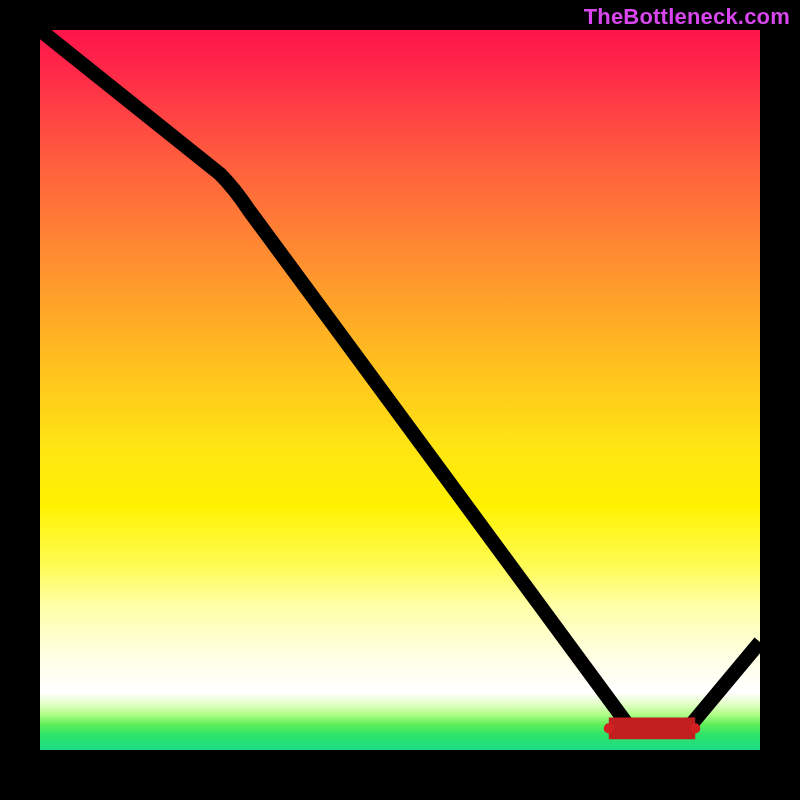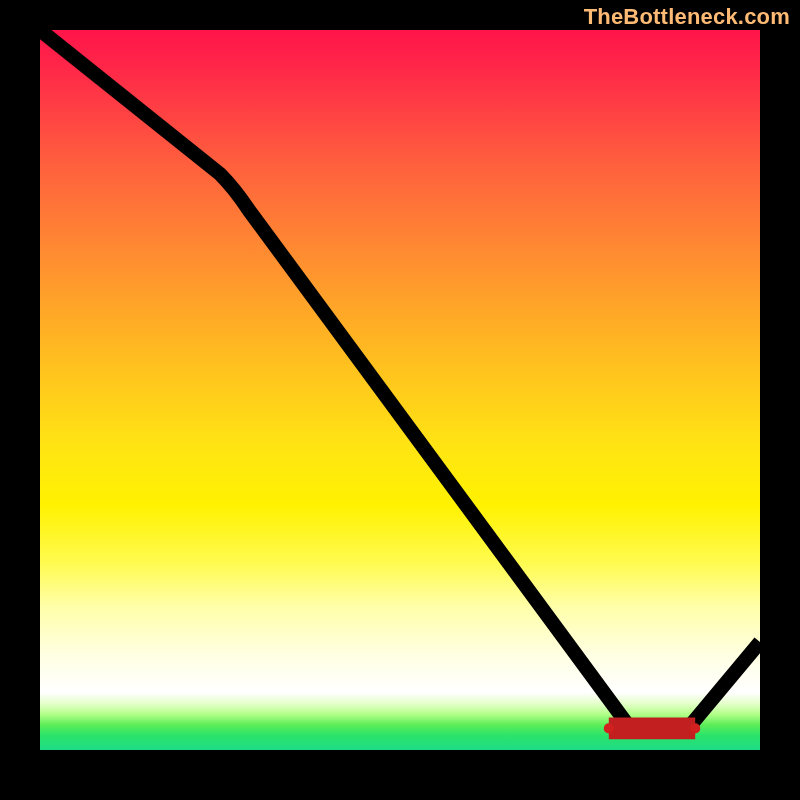--- a/index.html
+++ b/index.html
@@ -14,21 +14,21 @@
   .frame {
     position: relative;
     width: 800px;
     height: 800px;
     background: #000;
   }
   .watermark {
     position: absolute;
     top: 4px;
     right: 10px;
-    color: #fdba74;
+    color: #d946ef;
     font-size: 22px;
     font-weight: bold;
     letter-spacing: 0.2px;
   }
   .plot-area {
     position: absolute;
     left: 40px;
     top: 30px;
     width: 720px;
     height: 720px;

